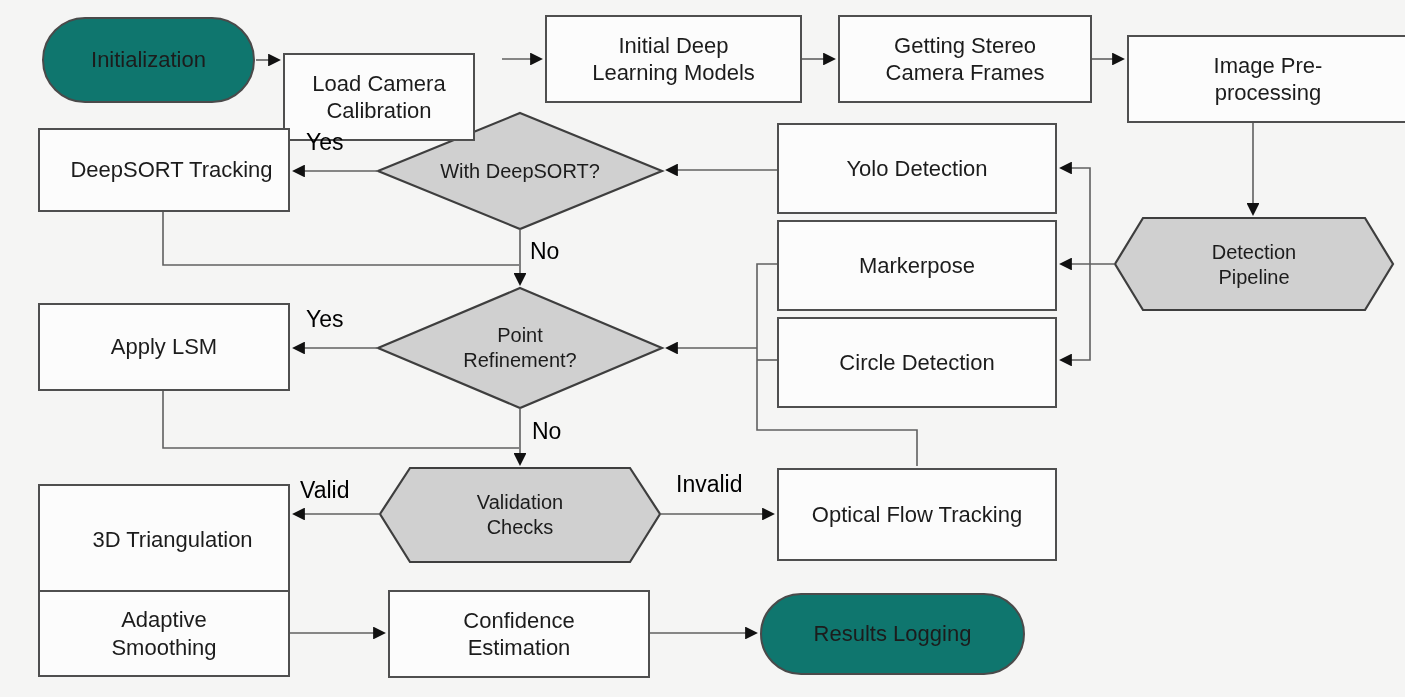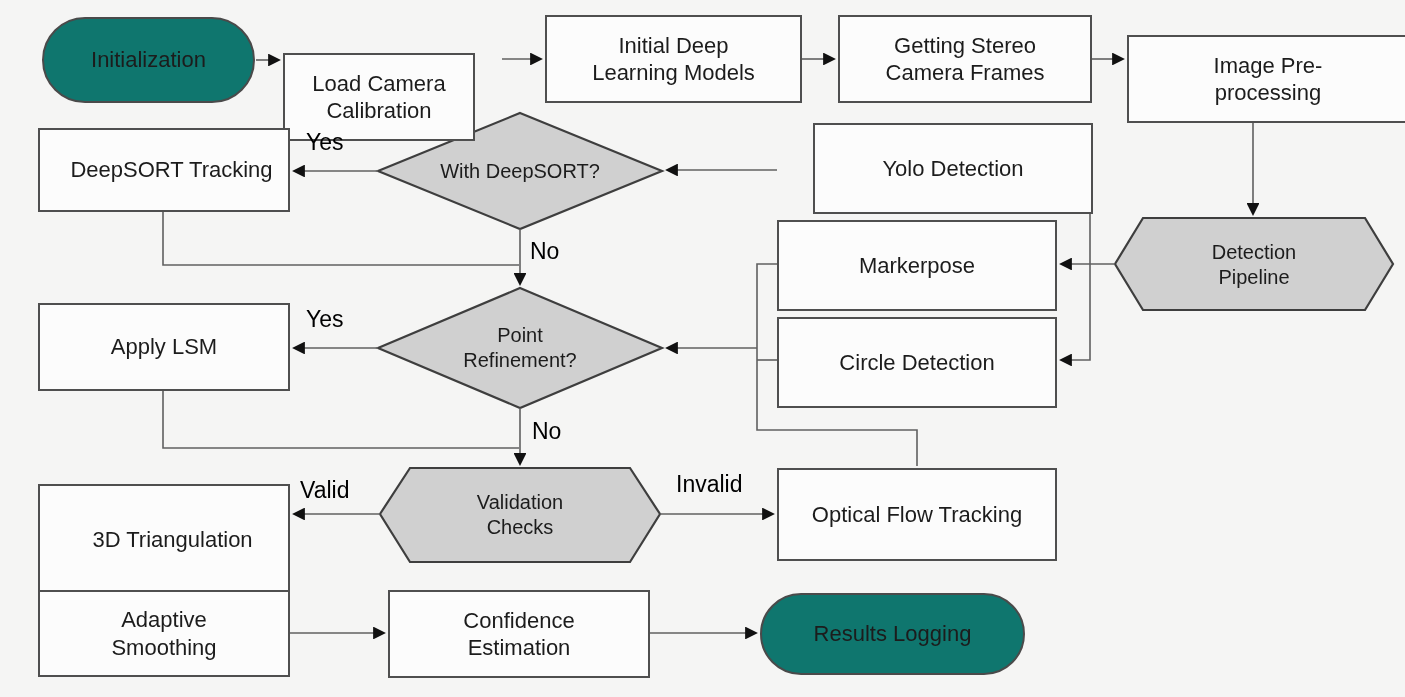--- a/index.html
+++ b/index.html
@@ -91,21 +91,21 @@
   <div class="node rect" style="left:1127px;top:15px;width:282px;height:88px;margin-top:20px;">
     <span class="lbl" style="max-width:145px;">Image Pre-processing</span>
   </div>
 
   <div class="node rect" style="left:38px;top:128px;width:252px;height:84px;padding-left:15px;">
     <span class="lbl">DeepSORT Tracking</span>
   </div>
   <div class="shape-label" style="left:398px;top:141px;width:244px;height:60px;">
     <span class="lbl">With DeepSORT?</span>
   </div>
-  <div class="node rect" style="left:813px;top:123px;width:280px;height:91px;">
+  <div class="node rect" style="left:777px;top:123px;width:280px;height:91px;">
     <span class="lbl">Yolo Detection</span>
   </div>
   <div class="shape-label" style="left:1143px;top:222px;width:222px;height:85px;">
     <span class="lbl" style="max-width:125px;">Detection Pipeline</span>
   </div>
 
   <div class="node rect" style="left:777px;top:220px;width:280px;height:91px;">
     <span class="lbl">Markerpose</span>
   </div>
 

